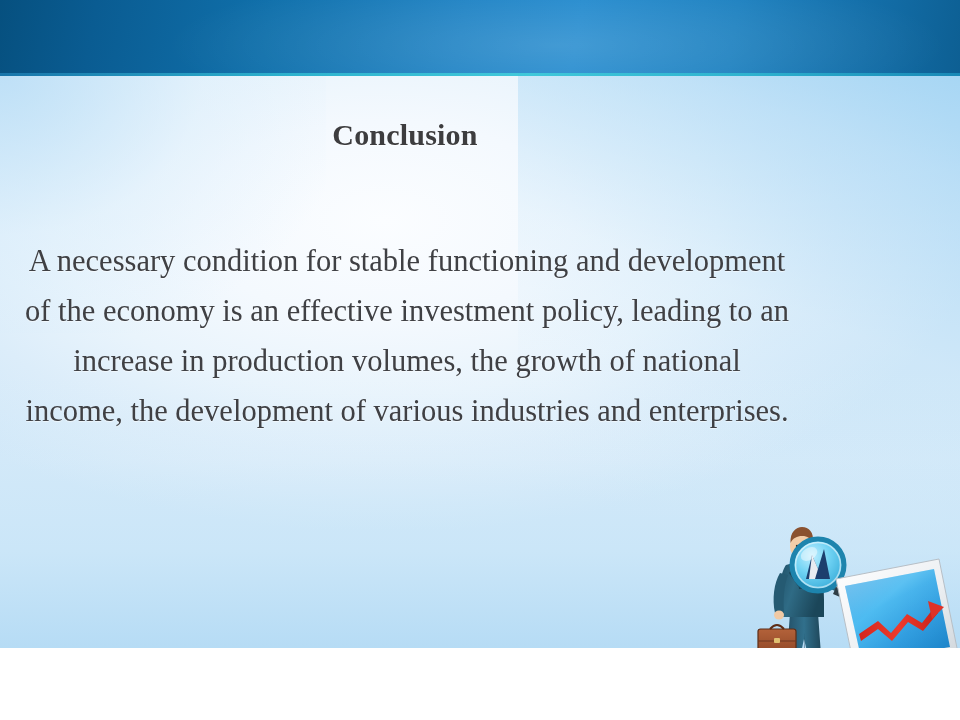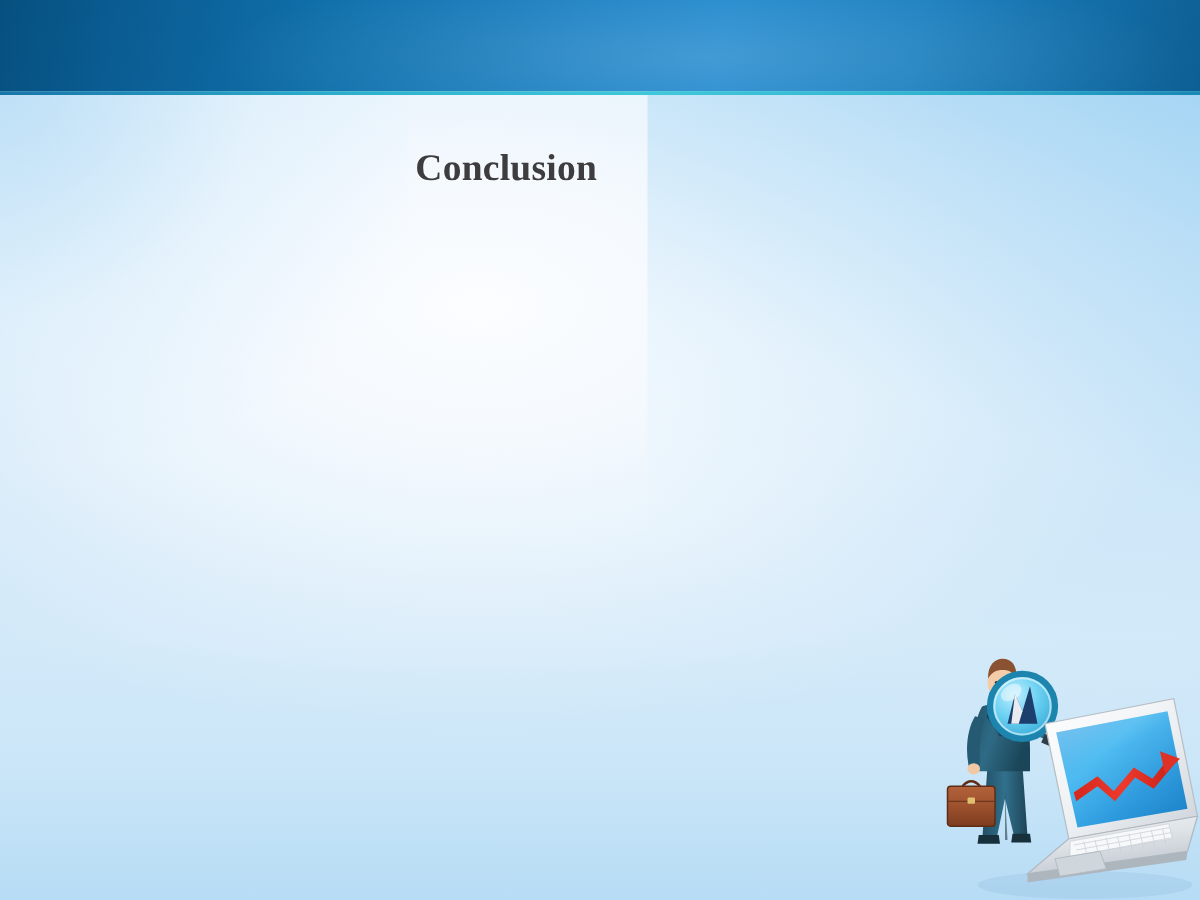--- a/index.html
+++ b/index.html
@@ -3,21 +3,21 @@
 <meta charset="utf-8">
 <style>
   html, body {
     margin: 0;
     padding: 0;
     background: #ffffff;
   }
   #slide {
     position: relative;
     width: 960px;
-    height: 720px;
+    height: 648px;
     overflow: hidden;
     background: #eef6fd;
     font-family: "Liberation Serif", "DejaVu Serif", serif;
   }
 
   
   .bg-base {
     position: absolute;
     inset: 0;
     background:
@@ -134,20 +134,21 @@
   <div class="bg-bottom-wash"></div>
   <div class="bg-topleft-wash"></div>
 
   <div class="banner">
     <div class="banner-sheen"></div>
   </div>
   <div class="banner-underline"></div>
 
   <div class="title">Conclusion</div>
 
+  <div class="body-text">A necessary condition for stable functioning and development of the economy is an effective investment policy, leading to an increase in production volumes, the growth of national income, the development of various industries and enterprises.</div>
 
   <div class="illus">
     <svg width="208" height="199" viewBox="0 0 208 199" xmlns="http://www.w3.org/2000/svg">
       <defs>
         <linearGradient id="gScreen" x1="0" y1="0" x2="1" y2="1">
           <stop offset="0%" stop-color="#2f9fe3"></stop>
           <stop offset="35%" stop-color="#3fb6f0"></stop>
           <stop offset="65%" stop-color="#2a9ade"></stop>
           <stop offset="100%" stop-color="#1b7fc4"></stop>
         </linearGradient>

